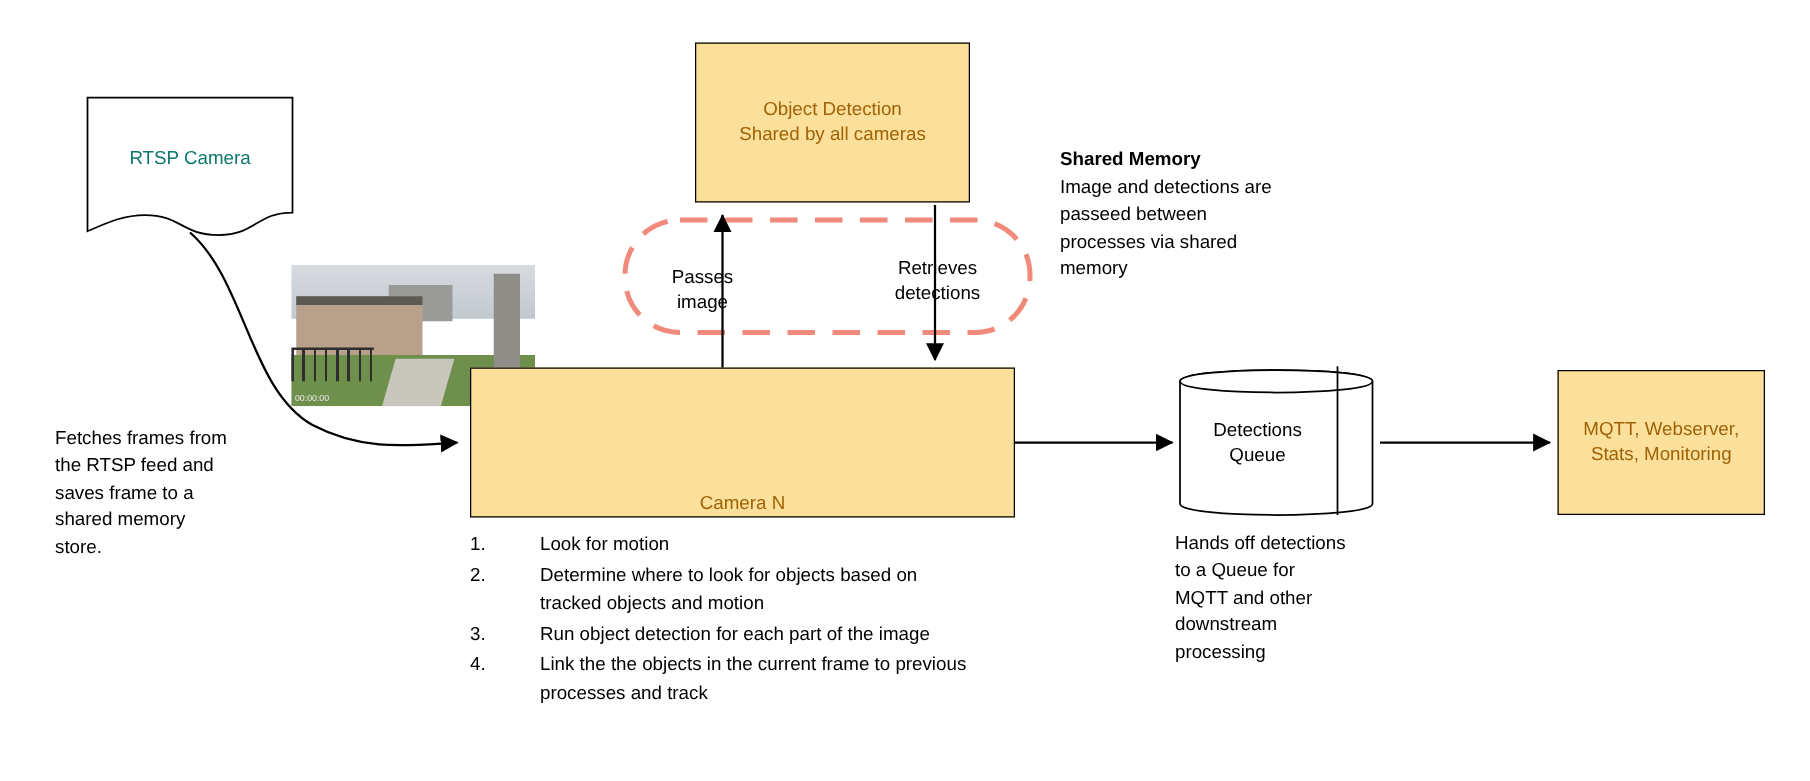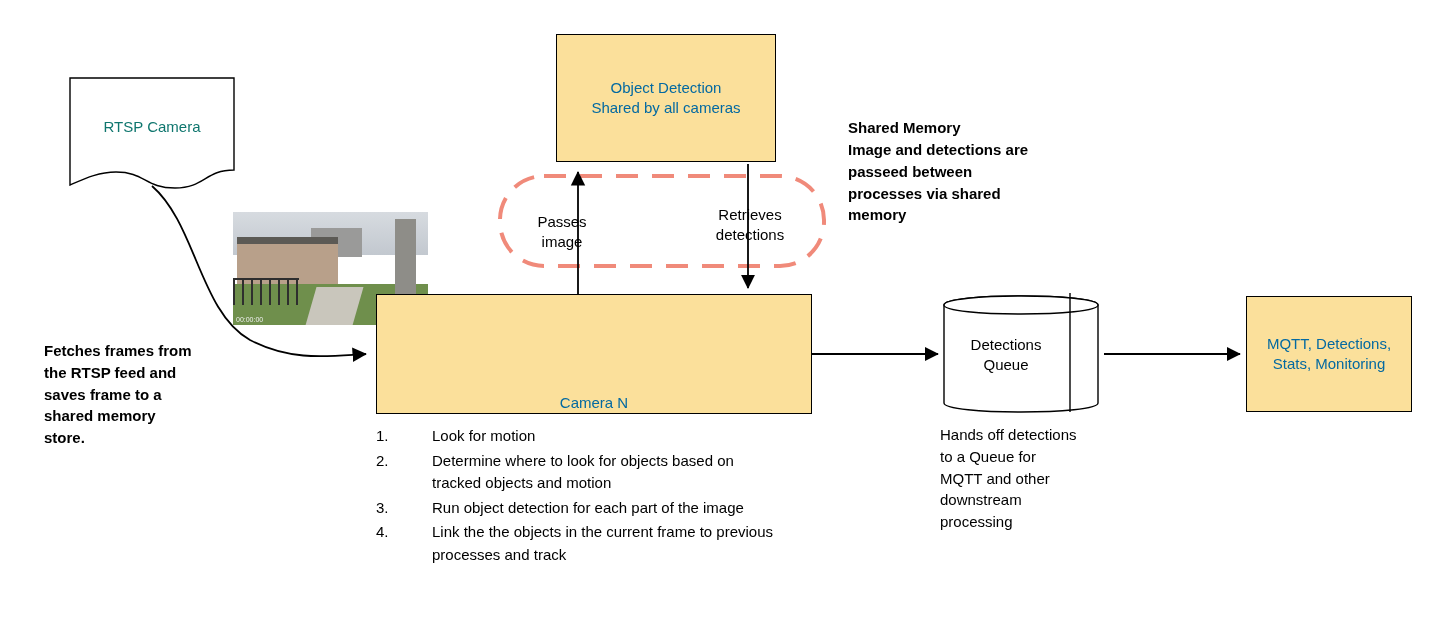--- a/index.html
+++ b/index.html
@@ -31,32 +31,31 @@
   }
   .box {
     background: #fbe09b;
     border: 1px solid #000000;
     display: flex;
     flex-direction: column;
     align-items: center;
     justify-content: center;
     text-align: center;
     font-size: 15px;
-    color: #0369a1;
+    color: #a16207;
     line-height: 1.35;
   }
   .box .sub {
   }
   .plain-text {
     position: absolute;
     font-size: 15px;
     color: #000000;
     line-height: 1.45;
     white-space: pre-line;
-    font-weight: bold;
   }
   .bold-label {
     font-weight: bold;
   }
   .doc-label {
     position: absolute;
     font-size: 15px;
     color: #0f766e;
     text-align: center;
   }
@@ -232,17 +231,17 @@
   <div class="cyl-label" style="left:948px; top:335px; width:116px;">Detections
 Queue</div>
 
   <div class="plain-text" style="left:940px; top:424px; width:190px; font-weight:normal;">Hands off detections
 to a Queue for
 MQTT and other
 downstream
 processing</div>
 
   <div class="node box" style="left:1246px; top:296px; width:166px; height:116px;">
-    <div style="white-space:pre-line;">MQTT, Detections,
+    <div style="white-space:pre-line;">MQTT, Webserver,
 Stats, Monitoring</div>
   </div>
 
 </div>
 
 </body></html>

